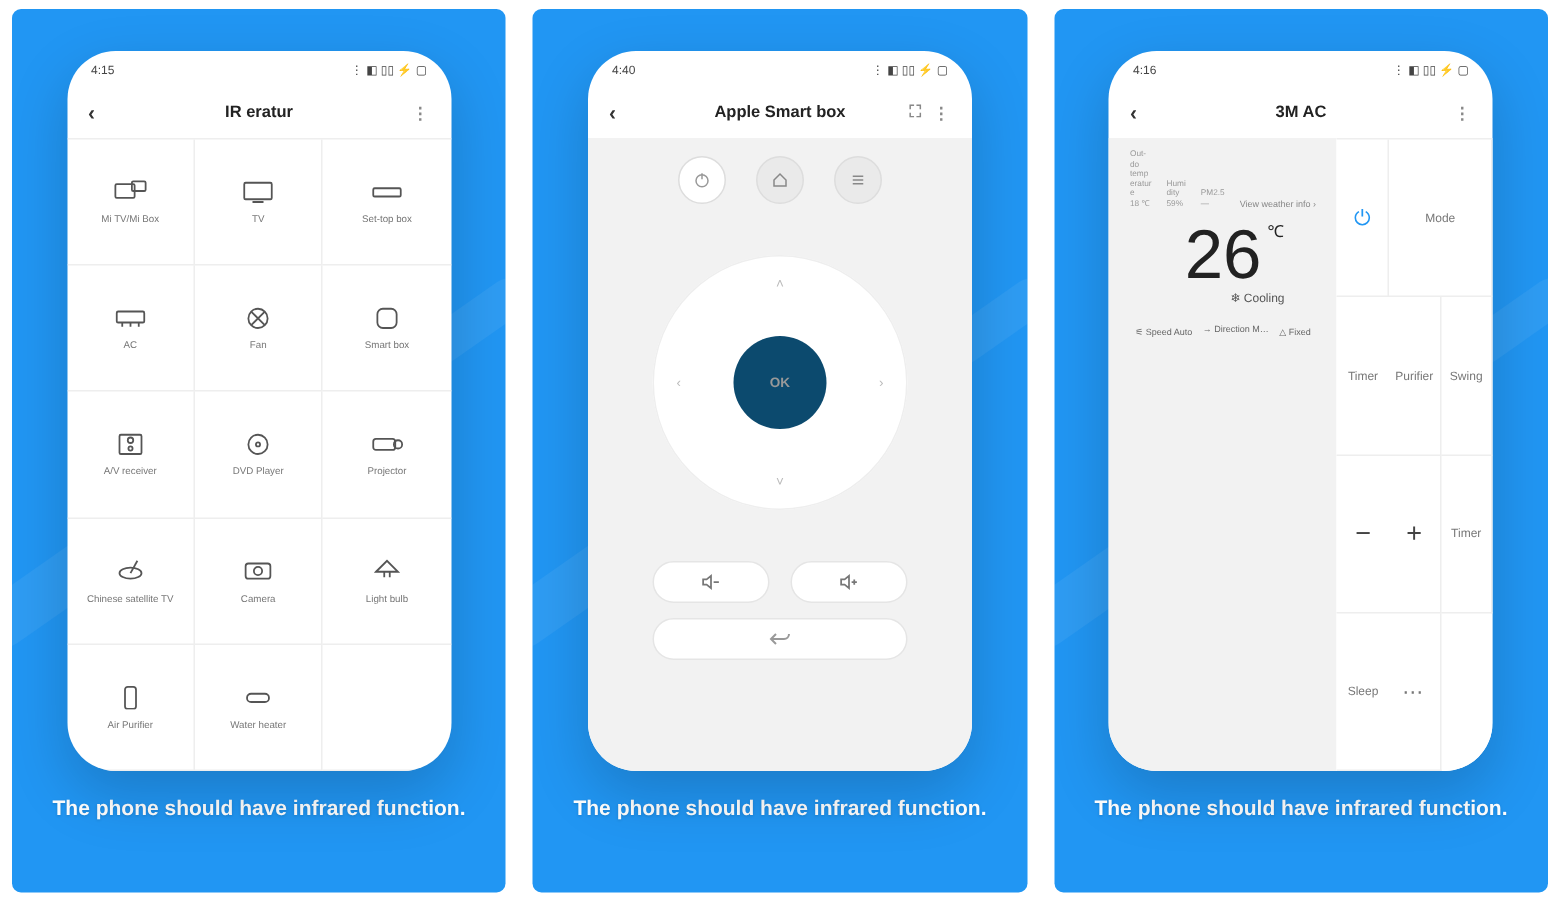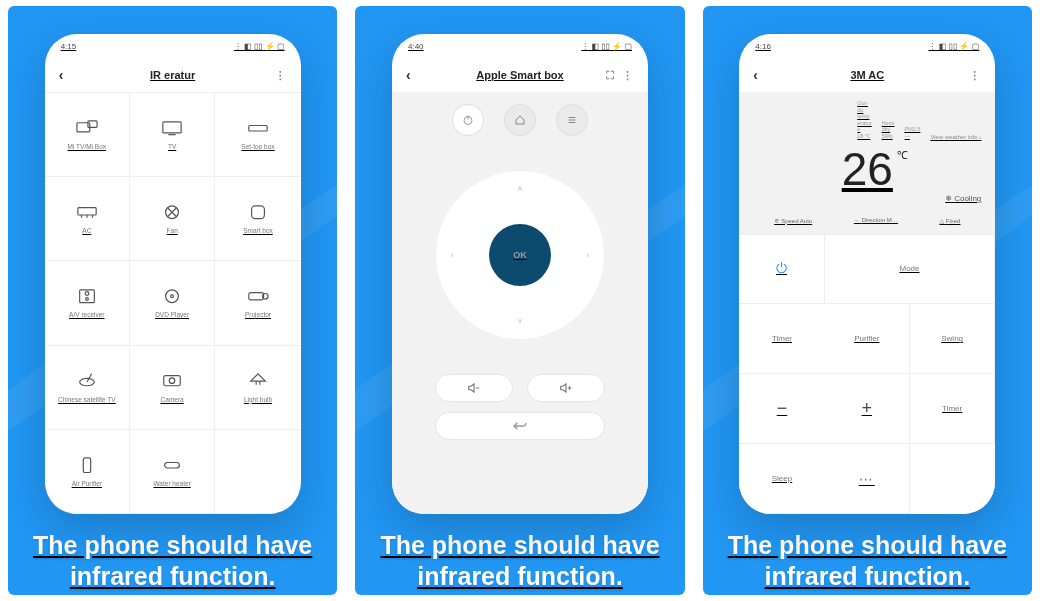--- a/index.html
+++ b/index.html
@@ -15,21 +15,20 @@
   .panel {
     width: 335px;
     height: 589px;
     background: #2196f3;
     border-radius: 6px;
     position: relative;
     display: flex;
     flex-direction: column;
     align-items: center;
     overflow: hidden;
-    text-decoration: underline;
   }
   
   .deco { position:absolute; background: rgba(255,255,255,0.06); border-radius: 999px; }
   .deco.a { width: 110px; height: 34px; left:-30px; top: 370px; transform: rotate(-35deg); }
   .deco.b { width: 80px; height: 26px; right:-20px; top: 195px; transform: rotate(-35deg); }
 
   .phone {
     margin-top: 28px;
     width: 256px;
     height: 480px;
@@ -84,40 +83,40 @@
     box-shadow: inset 0 0 0 1px #eee;
   }
   .dpad .center { width:62px; height:62px; border-radius:50%; background:#0c4a6e; display:flex; align-items:center; justify-content:center; font-size:9px; color:#999; font-weight:600;}
   .dpad .arm { position:absolute; font-size:9px; color:#bbb; }
   .dpad .up{top:14px;} .dpad .down{bottom:14px;} .dpad .left{left:16px;} .dpad .right{right:16px;}
   .pillrow { margin-top:34px; display:flex; gap:14px;}
   .pill { width:78px; height:28px; border-radius:20px; background:#fff; border:1px solid #e5e5e5; display:flex; align-items:center; justify-content:center; color:#777;}
   .widebtn { margin-top:10px; width:170px; height:28px; border-radius:20px; background:#fff; border:1px solid #e5e5e5; display:flex; align-items:center; justify-content:center; color:#999;}
 
   
-  .acpane { flex:1; display:flex; flex-direction:column; }
+  .acpane { flex:1; display:flex; flex-direction:row; }
   .acstatus { background:#f2f2f2; padding: 8px 14px 10px; }
   .weatherrow { display:flex; align-items:flex-end; justify-content:flex-end; gap:10px; font-size:5.5px; color:#999;}
   .weatherrow .block{ display:flex; flex-direction:column; align-items:flex-start; line-height:1.2;}
   .weatherlink{ font-size:6px; color:#888;}
   .bigtemp { text-align:center; margin-top:6px; font-size:46px; color:#222; font-weight:350; position:relative; line-height:1; }
   .bigtemp .deg { position:absolute; font-size:11px; top:4px; margin-left:4px; }
-  .cooling { text-align:right; font-size:8px; color:#555; margin-top:2px; padding-left:46px;}
+  .cooling { text-align:center; font-size:8px; color:#555; margin-top:2px; padding-left:46px;}
   .modesrow { display:flex; justify-content:space-around; font-size:6px; color:#666; margin-top:14px;}
   .ctrlgrid { flex:1; display:grid; grid-template-columns:repeat(3,1fr); grid-template-rows: repeat(4,1fr); background:#fff; border-top:1px solid #eee;}
   .ctrl { border-right:1px solid #eee; border-bottom:1px solid #eee; display:flex; align-items:center; justify-content:center; font-size:8px; color:#777;}
   .ctrl:nth-child(3n){border-right:none;}
   .ctrl.power { color:#2196f3; font-size:14px; grid-column:1; grid-row:1;}
   .ctrl.mode { grid-column:2 / span 2; grid-row:1;}
   .ctrl.minus, .ctrl.plus { font-size:18px; color:#444;}
   .ctrl.more { font-size:14px; letter-spacing:2px;}
 
   .caption {
     color:#fff; font-weight:700; text-align:center;
-    font-size:25px; line-height:1.25; margin-top:16px;
+    font-size:14px; line-height:1.25; margin-top:16px;
     text-shadow: 0 1px 2px rgba(0,0,0,0.15);
   }
 </style>
 </head>
 <body>
 
 <div class="panel">
   <div class="deco a"></div>
   <div class="deco b"></div>
   <div class="phone">

